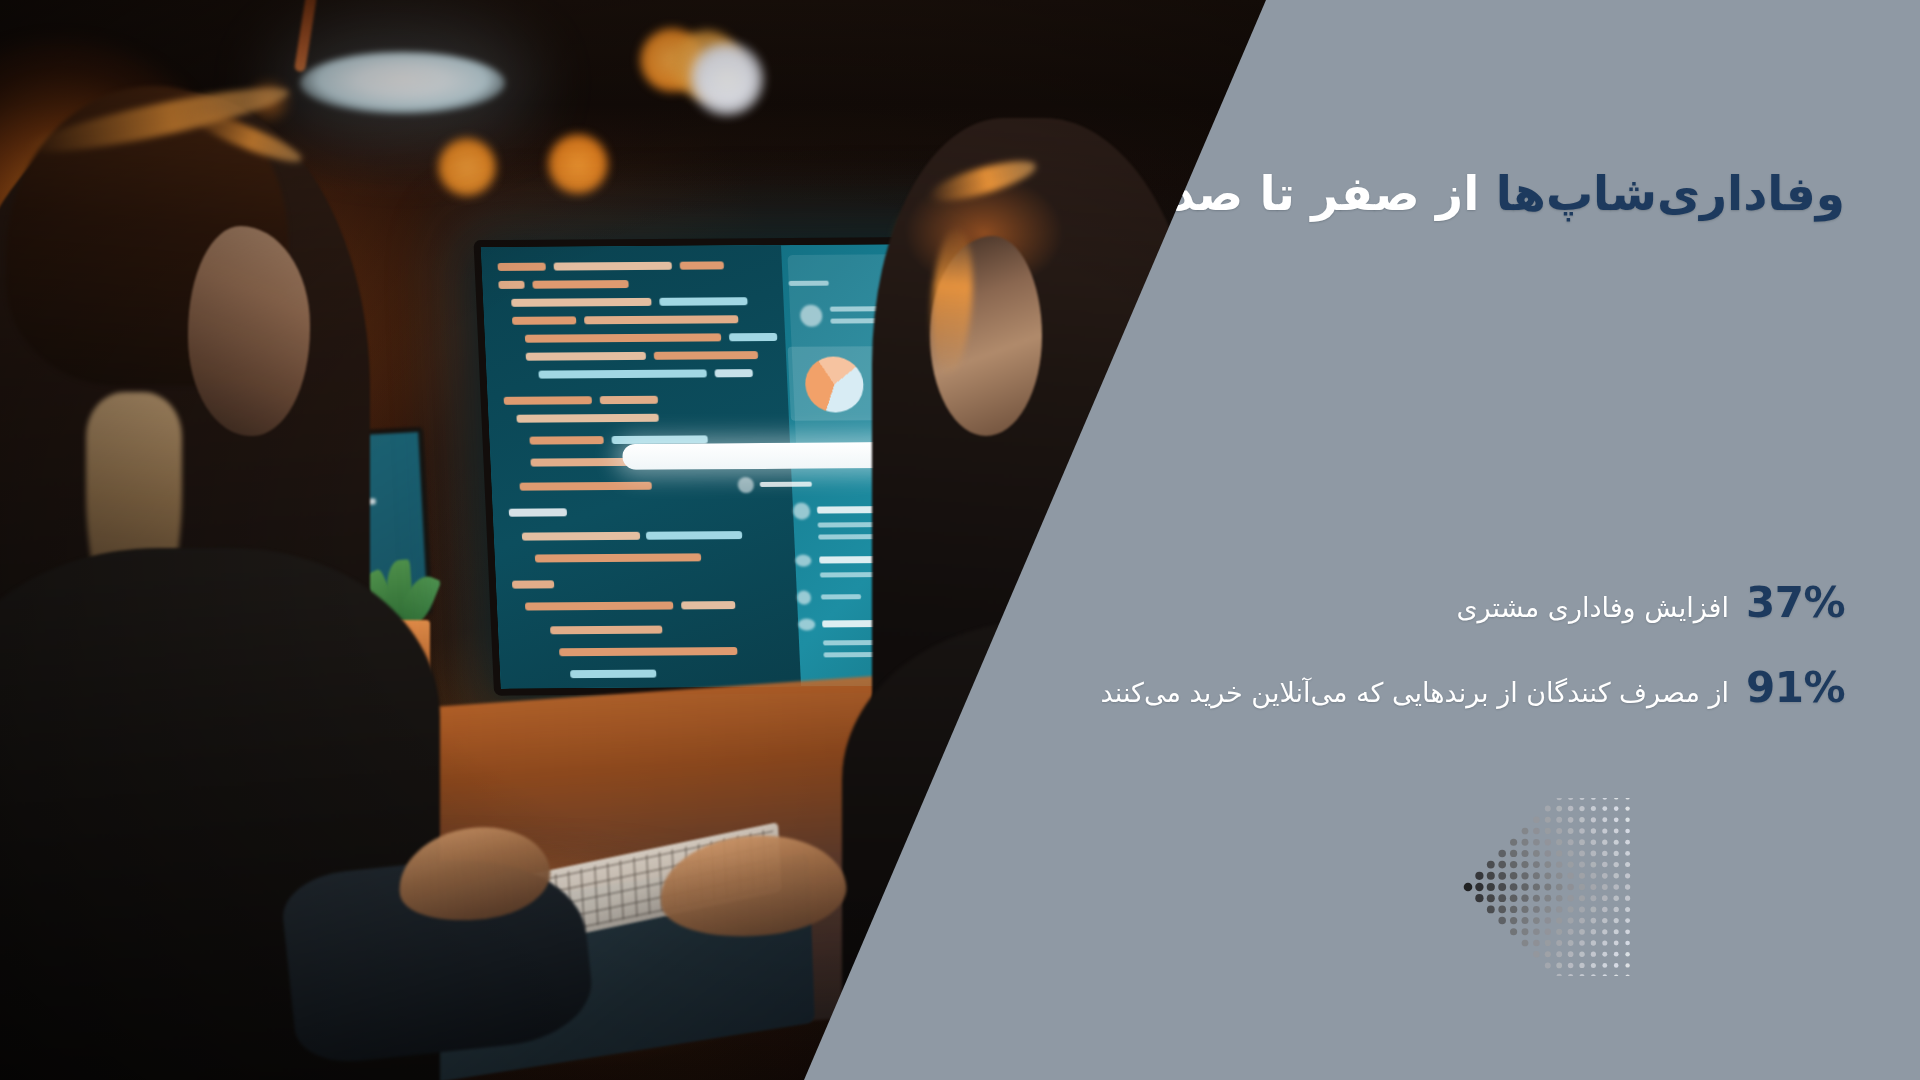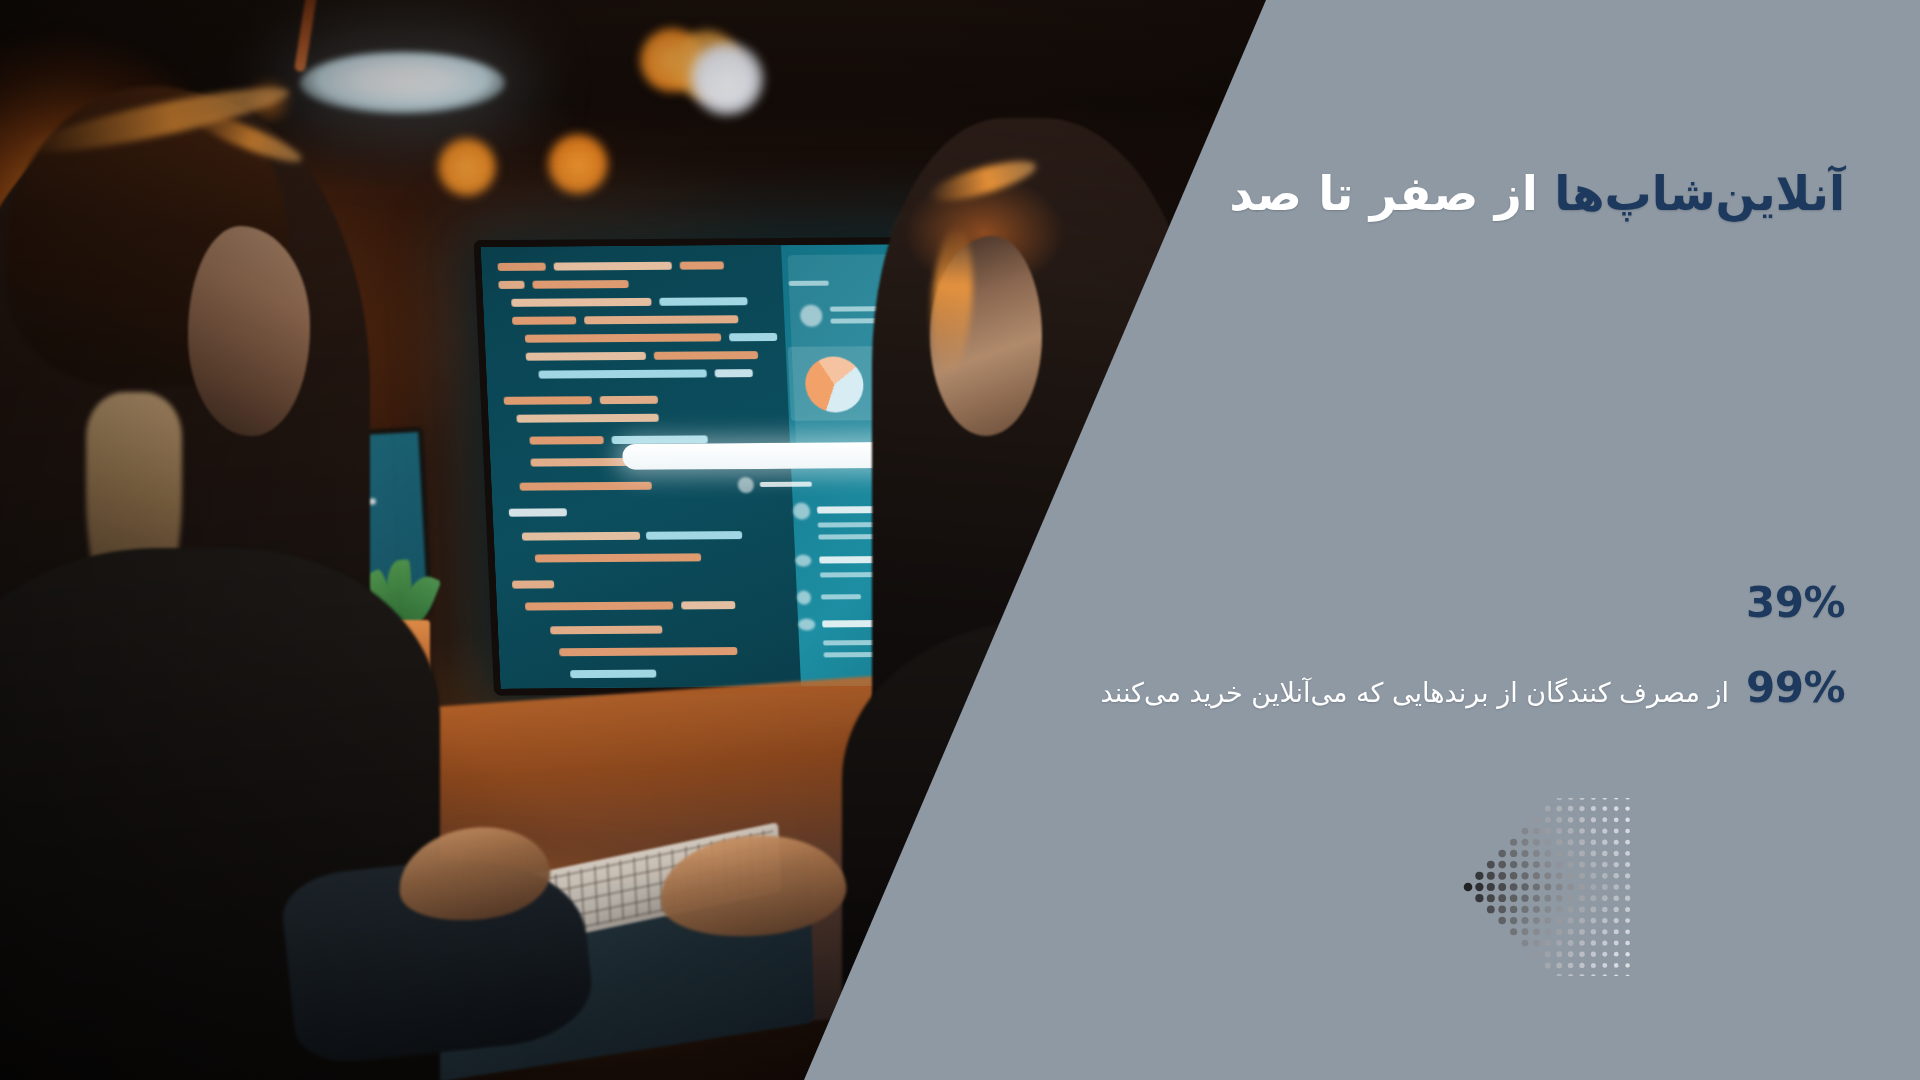--- a/index.html
+++ b/index.html
@@ -569,29 +569,30 @@
     <div class="hand h2"></div>
 
     <div class="vignette"></div>
   </div>
 
   <div class="panel"></div>
 
   <div class="panel-content">
 
     <div class="title-block">
-      <div class="title-line"><span class="title-accent">آنلاین‌شاپ‌ها</span> <span>از صفر تا صد</span></div>
+      <div class="title-line"><span class="title-accent">وفاداری‌شاپ‌ها</span> <span>از صفر تا صد</span></div>
     </div>
 
     <div class="stats">
       <div class="stat-row">
-        <span class="stat-num">39%</span>
+        <span class="stat-num">37%</span>
+        <span class="stat-label">افزایش وفاداری مشتری</span>
       </div>
       <div class="stat-row">
-        <span class="stat-num">99%</span>
+        <span class="stat-num">91%</span>
         <span class="stat-label">از مصرف کنندگان از برندهایی که می‌آنلاین خرید می‌کنند</span>
       </div>
     </div>
 
     <div class="chevron">
       <svg width="180" height="178" viewBox="0 0 180 178" aria-hidden="true">
         <g id="halftone-dots">
             <circle cx="6.00" cy="89.00" r="4.30" fill="rgb(27,27,28)" opacity="0.95"></circle>
             <circle cx="17.40" cy="89.00" r="4.18" fill="rgb(40,40,42)" opacity="0.94"></circle>
             <circle cx="17.40" cy="77.80" r="4.11" fill="rgb(47,47,49)" opacity="0.93"></circle>

